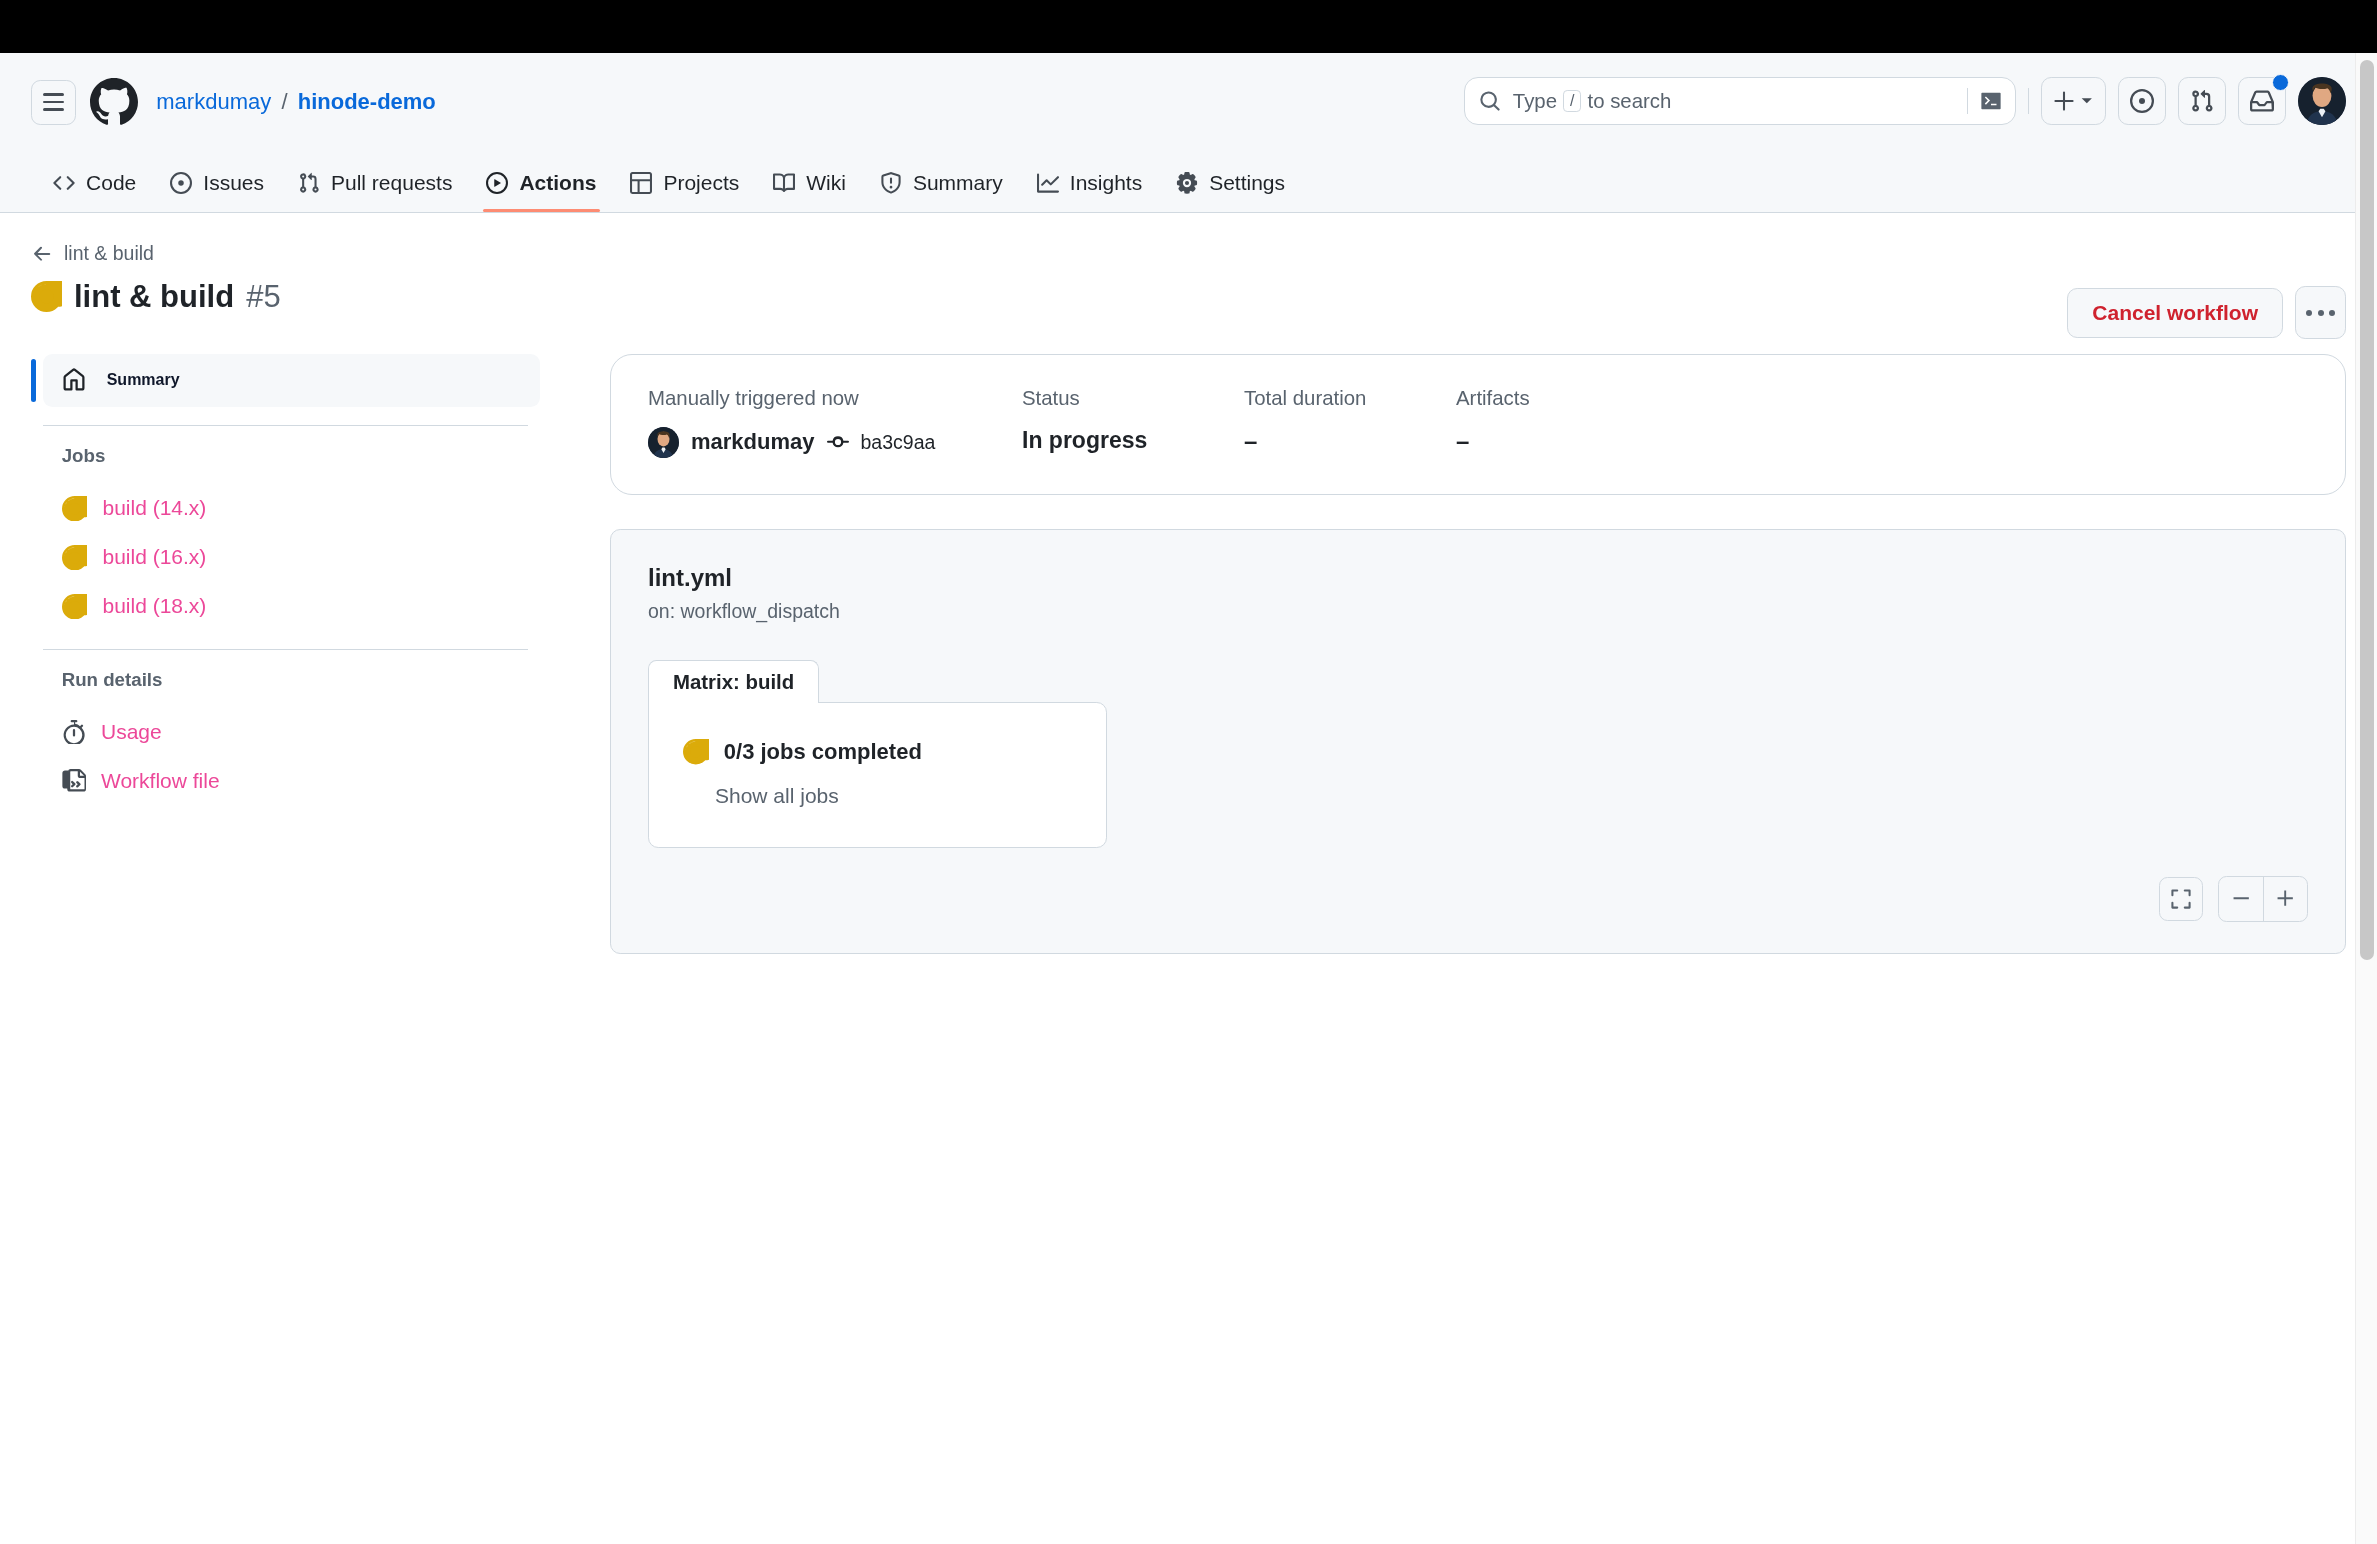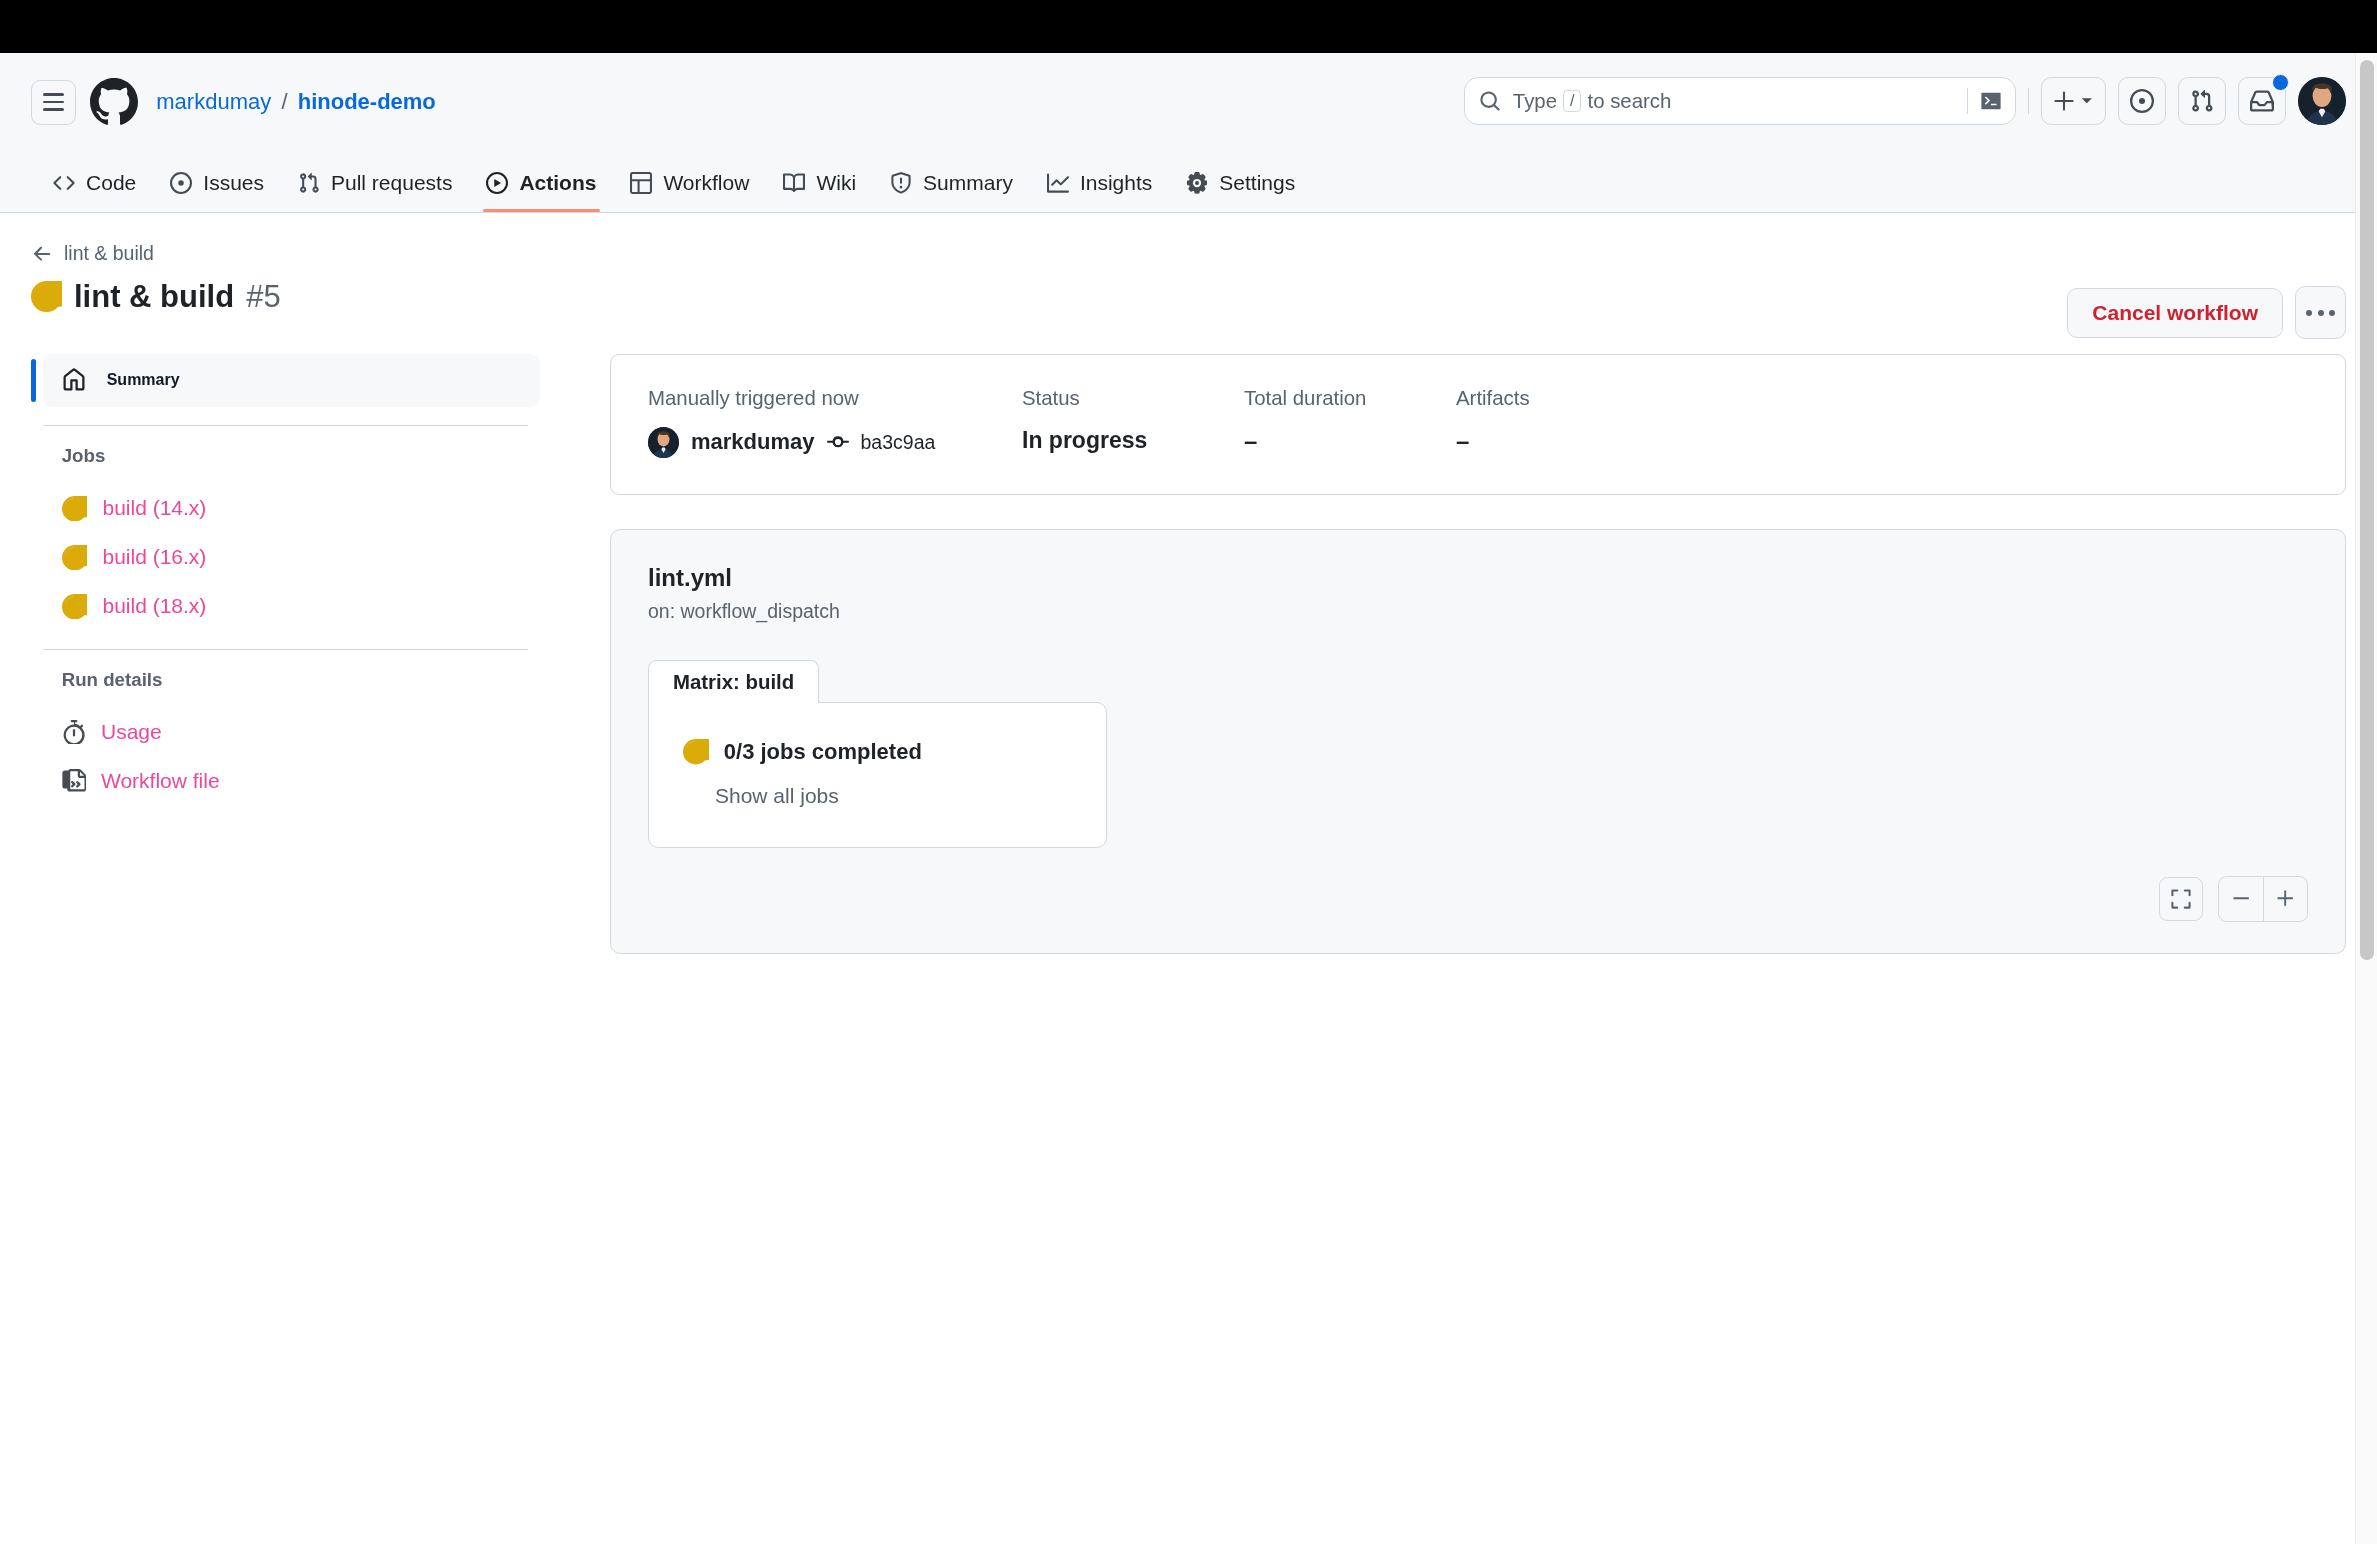--- a/index.html
+++ b/index.html
@@ -218,21 +218,21 @@
   }
 
   
   .spin {
     flex: none; display: block;
   }
 
   
   .card {
     border: 0.8px solid #d1d9e0;
-    border-radius: 9px;
+    border-radius: 22px;
     background: #ffffff;
   }
   .summary-card {
     padding: 32px 37px 36px 37px;
     display: flex;
   }
   .sum-col { display: flex; flex-direction: column; gap: 17px; }
   .sum-col.c1 { width: 374px; }
   .sum-col.c2 { width: 222px; }
   .sum-col.c3 { width: 212px; }
@@ -445,21 +445,21 @@
         <svg width="22" height="22" viewBox="0 0 16 16">
           <path fill="#1f2328" d="M8 0a8 8 0 100 16A8 8 0 008 0zM1.5 8a6.5 6.5 0 1113 0 6.5 6.5 0 01-13 0zm4.879-2.773 4.264 2.559a.25.25 0 010 .428l-4.264 2.559A.25.25 0 016 10.559V5.442a.25.25 0 01.379-.215z"></path>
         </svg>
         <span>Actions</span>
       </div>
 
       <div class="repo-nav-item">
         <svg width="22" height="22" viewBox="0 0 16 16">
           <path fill="#454c54" d="M1.75 0h12.5C15.216 0 16 .784 16 1.75v12.5A1.75 1.75 0 0114.25 16H1.75A1.75 1.75 0 010 14.25V1.75C0 .784.784 0 1.75 0zM1.5 1.75v3.5h13v-3.5a.25.25 0 00-.25-.25H1.75a.25.25 0 00-.25.25zM5.5 6.75H1.5v7.5c0 .138.112.25.25.25H5.5zm1.5 7.75h7.25a.25.25 0 00.25-.25v-7.5H7z"></path>
         </svg>
-        <span>Workflow</span>
+        <span>Projects</span>
       </div>
 
       <div class="repo-nav-item">
         <svg width="22" height="22" viewBox="0 0 16 16">
           <path fill="#454c54" d="M0 1.75A.75.75 0 01.75 1h4.253c1.227 0 2.317.59 3 1.501A3.743 3.743 0 0111.006 1h4.245a.75.75 0 01.75.75v10.5a.75.75 0 01-.75.75h-4.507a2.25 2.25 0 00-1.591.659l-.622.621a.75.75 0 01-1.06 0l-.622-.621A2.25 2.25 0 005.258 13H.75a.75.75 0 01-.75-.75zm7.251 10.324.004-5.073-.002-2.253A2.25 2.25 0 005.003 2.5H1.5v9h3.757a3.75 3.75 0 011.994.574zM8.755 4.75l-.004 7.322a3.752 3.752 0 011.992-.572H14.5v-9h-3.495a2.25 2.25 0 00-2.25 2.25z"></path>
         </svg>
         <span>Wiki</span>
       </div>
 
       <div class="repo-nav-item">

